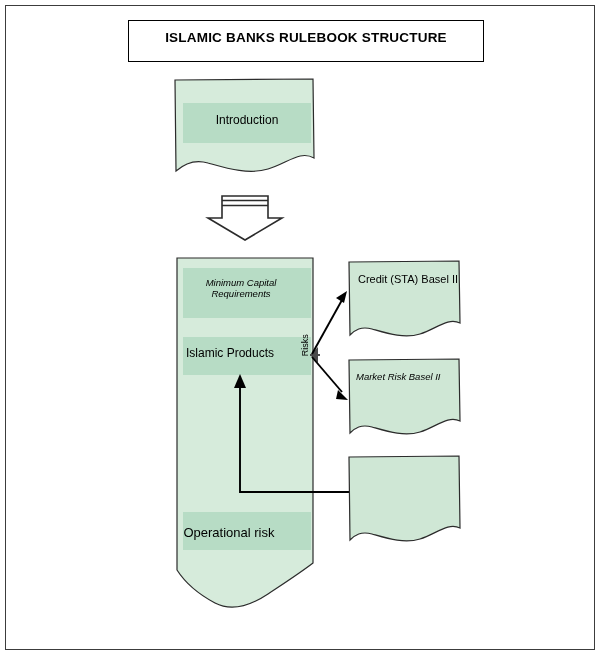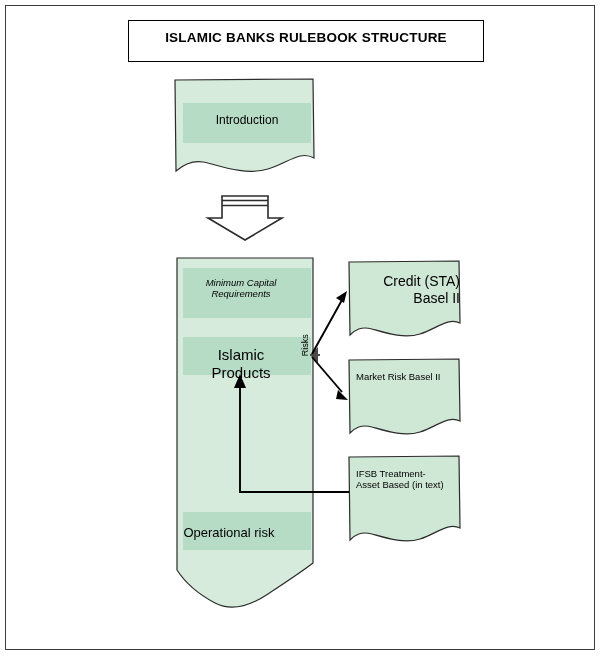--- a/index.html
+++ b/index.html
@@ -74,22 +74,22 @@
     top: 277px;
     width: 110px;
     text-align: center;
     font-size: 9.5px;
     font-style: italic;
   }
   #islprod-text {
     left: 186px;
     top: 346px;
     width: 110px;
-    text-align: center;
-    font-size: 15px;
+    text-align: left;
+    font-size: 12px;
   }
   #oprisk-text {
     left: 174px;
     top: 525px;
     width: 110px;
     text-align: center;
     font-size: 13px;
   }
   #risks-text {
     left: 282px;
@@ -97,29 +97,30 @@
     width: 46px;
     text-align: center;
     font-size: 9px;
     transform: rotate(-90deg);
     transform-origin: center center;
   }
   #credit-text {
     left: 356px;
     top: 273px;
     width: 104px;
-    text-align: right;
-    font-size: 14px;
+    text-align: center;
+    font-size: 11px;
   }
   #market-text {
     left: 356px;
     top: 371px;
     width: 104px;
     text-align: left;
     font-size: 9.5px;
+    font-style: italic;
   }
   #ifsb-text {
     left: 356px;
     top: 468px;
     width: 104px;
     text-align: left;
     font-size: 9.5px;
   }
 </style>
 </head>
@@ -209,16 +210,14 @@
   <div class="lbl" id="islprod-text">Islamic Products</div>
 
   <div class="lbl" id="oprisk-text">Operational risk</div>
 
   <div class="lbl" id="risks-text">Risks</div>
 
   <div class="lbl" id="credit-text">Credit (STA) Basel II</div>
 
   <div class="lbl" id="market-text">Market Risk Basel II</div>
 
-  <div class="lbl" id="ifsb-text">IFSB Treatment-
-Asset Based (in text)</div>
 
 </div>
 
 </body></html>

